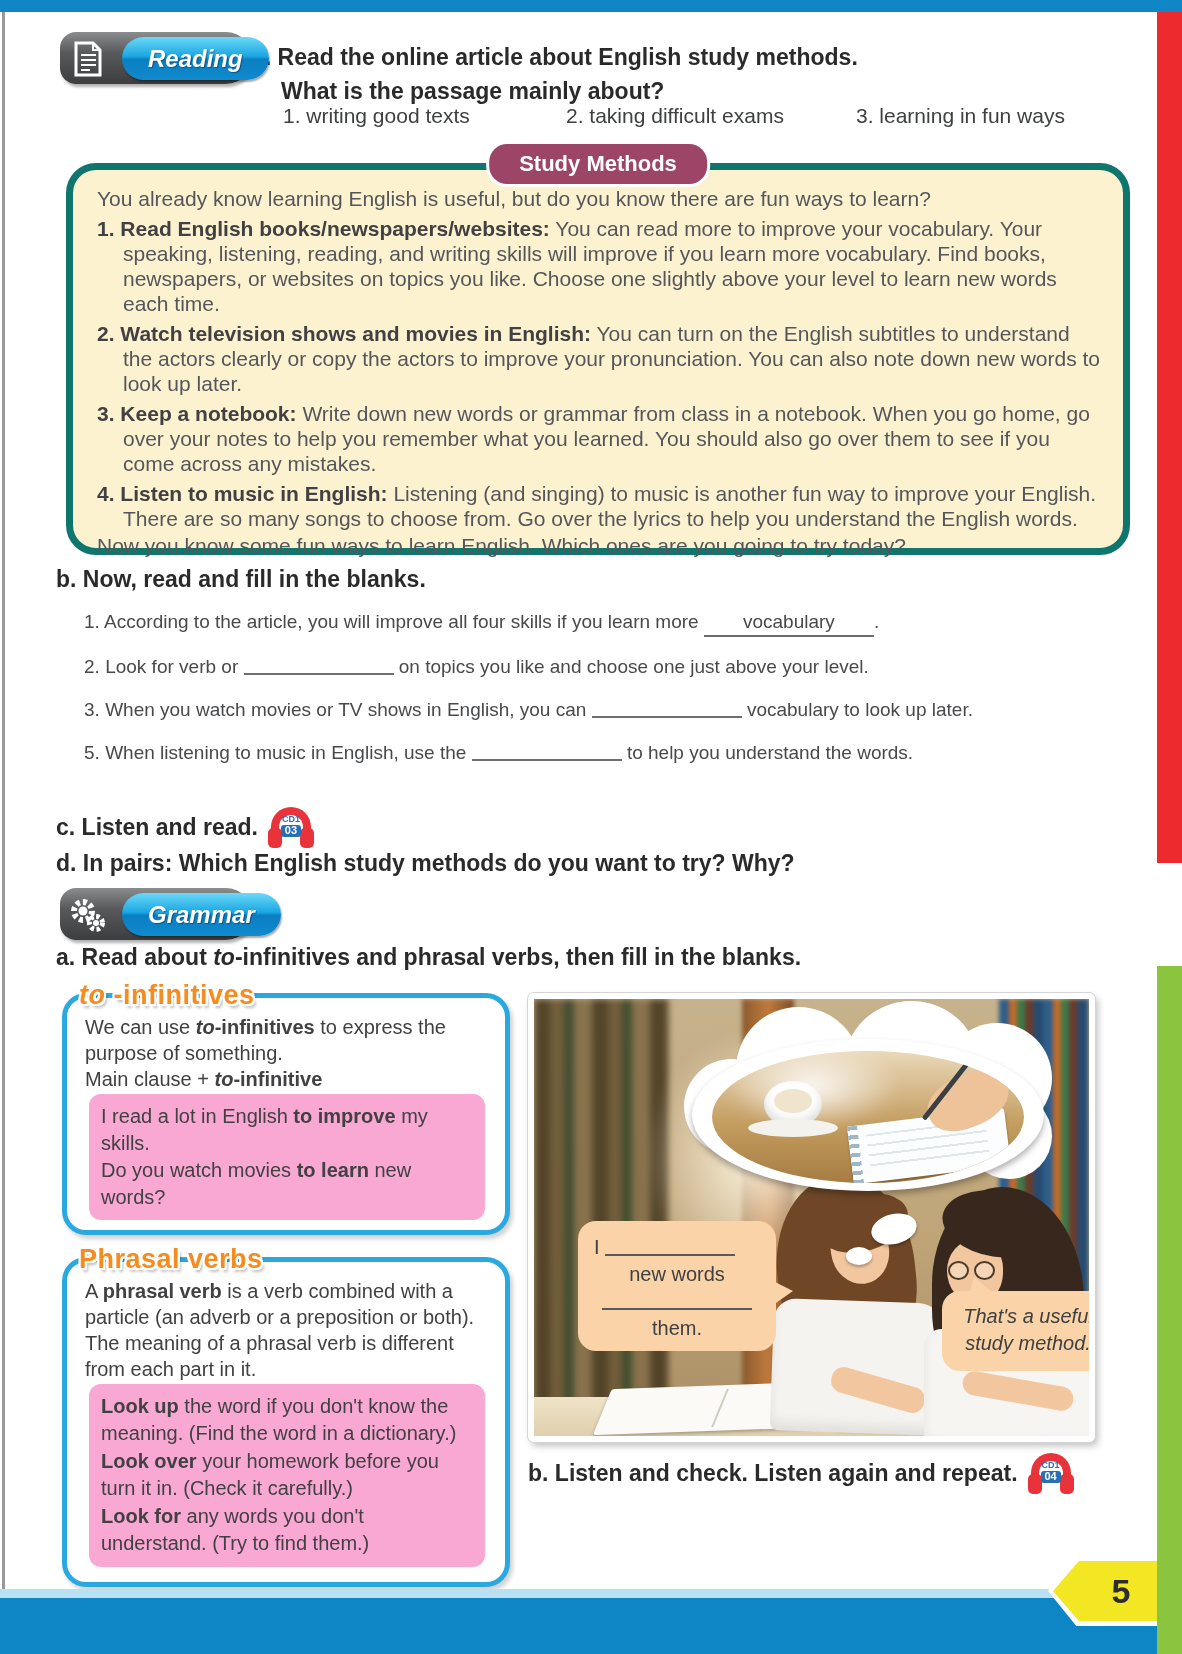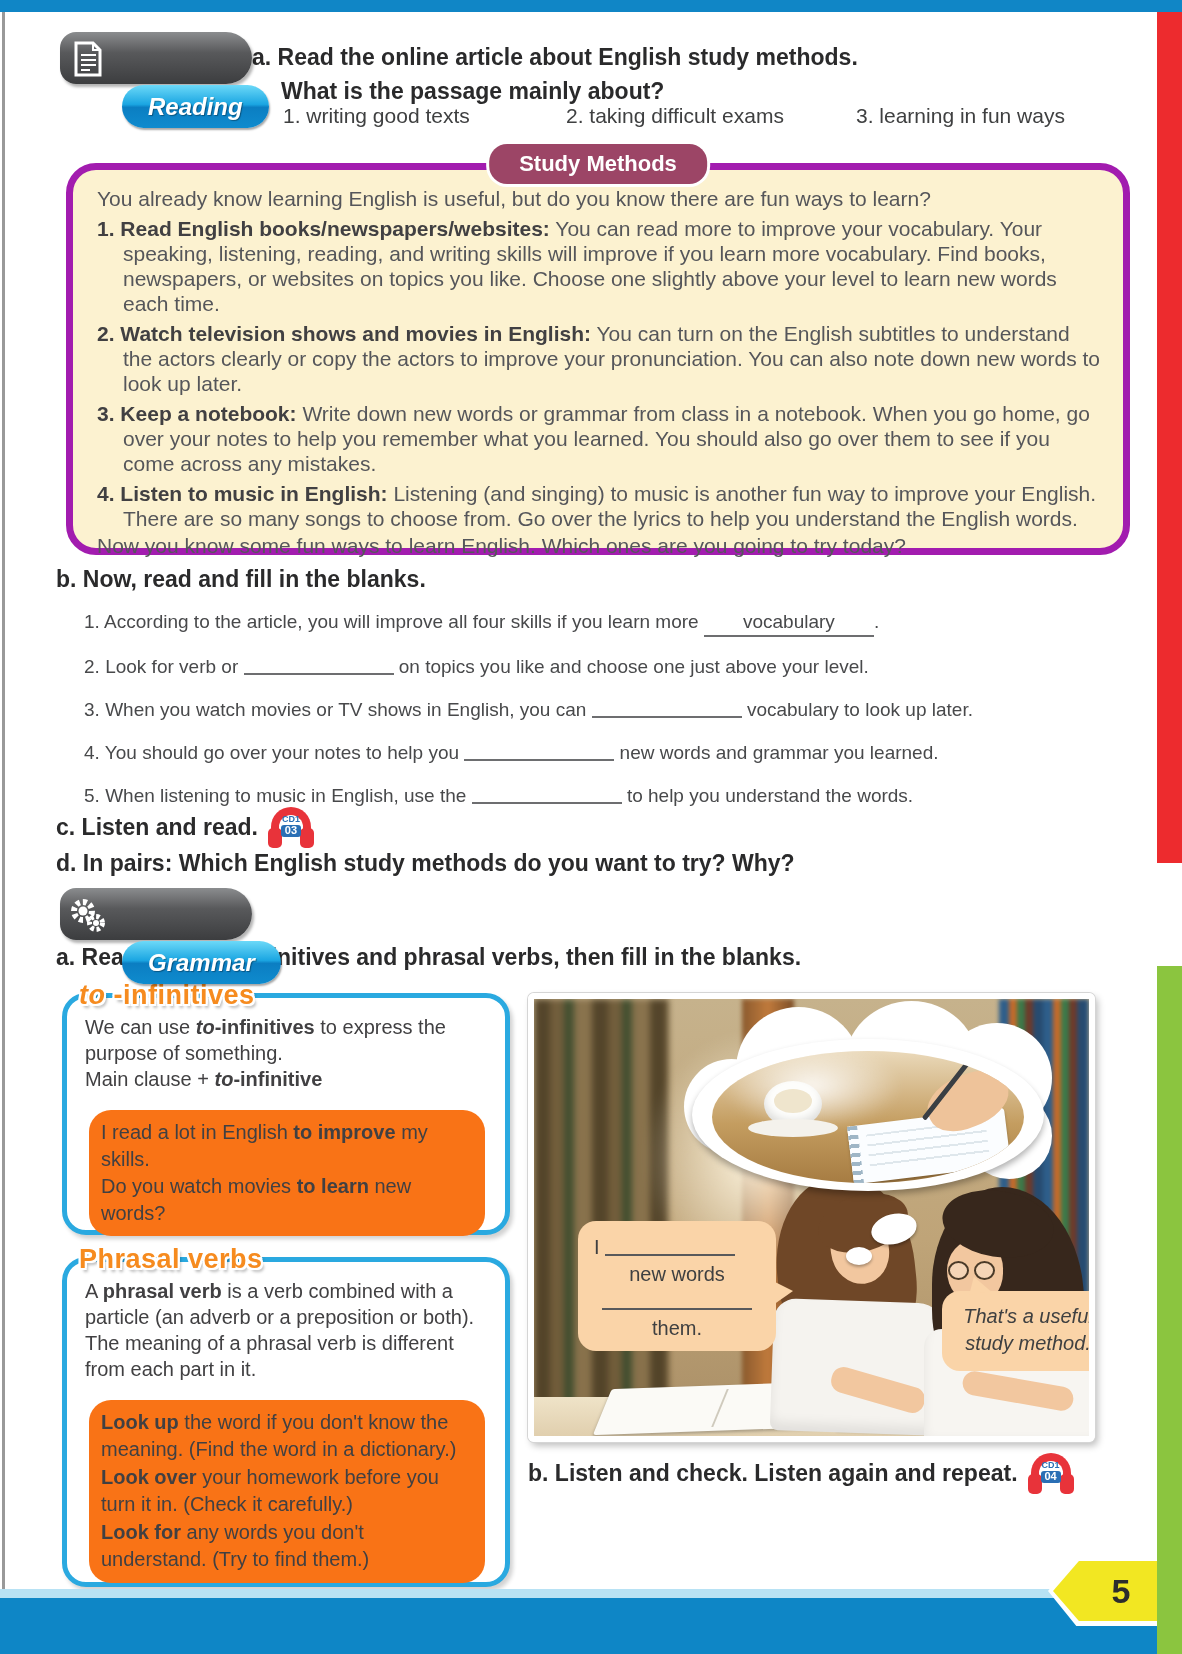--- a/index.html
+++ b/index.html
@@ -25,31 +25,31 @@
 
   
   .badge { position:absolute; width:250px; height:54px; z-index:5;}
   .badge .gray { position:absolute; left:0; top:0; width:192px; height:52px;
     background:linear-gradient(180deg,#8b8d8f,#58595b 40%,#3c3d3f);
     border-radius:16px 26px 26px 16px; box-shadow:2px 3px 3px rgba(0,0,0,.3);}
   .badge .icon { position:absolute; left:12px; top:9px; }
   .badge .blue { position:absolute; left:62px; top:5px; height:43px; padding:0 26px;
     background:linear-gradient(180deg,#6cd9f8 0%,#1ba6e2 45%,#0b7ec2 52%,#0f8bce 100%);
     border-radius:22px; display:flex; align-items:center; justify-content:center;
-    box-shadow:1px 2px 2px rgba(0,0,0,.35);margin-top:48px;}
+    box-shadow:1px 2px 2px rgba(0,0,0,.35);}
   .badge .blue span { color:#fff; font-weight:bold; font-style:italic; font-size:24px;
     text-shadow:1px 1px 1px rgba(0,0,0,.35); }
   .taskline { font-weight:bold; font-size:23px; color:#2a2a2b; }
   #task-a { position:absolute; left:252px; top:44px; width:860px; }
   #task-a .l2 { margin-left:29px; margin-top:7px; }
   .option { position:absolute; top:104px; font-size:21px; color:#3f4041; }
 
   
   .study-box { position:absolute; left:66px; top:163px; width:1064px; height:392px;
-    background:#fcf2d0; border:7px solid #a21caf; border-radius:30px; }
+    background:#fcf2d0; border:7px solid #0f766e; border-radius:30px; }
   .study-pill { position:absolute; left:50%; top:-26px; transform:translateX(-50%);
     background:#9c4566; color:#fff; font-weight:bold; font-size:22px;
     padding:7px 30px; border-radius:18px; box-shadow:0 0 0 3px #ffffff; white-space:nowrap;}
   .study-content { padding:14px 20px 8px 24px; font-size:21px; line-height:25px; color:#55565a; }
   .art-item { padding-left:26px; text-indent:-26px; margin-top:5px; }
   .art-item b { color:#414042; }
   .art-intro, .art-outro { margin-top:2px; }
 
   
   #sec-b { position:absolute; left:56px; top:566px; width:1060px; }
@@ -75,21 +75,21 @@
     line-height:1; padding:0 0 1px; margin-top:1px; }
 
   
   #gram-a { position:absolute; left:56px; top:944px; width:900px; }
   .gbox { position:absolute; background:#fff; border:5px solid #2aa9e0; border-radius:24px;
     box-shadow:3px 4px 4px rgba(0,0,0,.18); }
   .gbox-title { position:absolute; top:-18px; left:12px; font-size:27px; font-weight:bold; color:#f68b1f;
     white-space:nowrap; letter-spacing:.5px;
     text-shadow:-2px 0 0 #fff,2px 0 0 #fff,0 -2px 0 #fff,0 2px 0 #fff,-2px -2px 0 #fff,2px 2px 0 #fff,-2px 2px 0 #fff,2px -2px 0 #fff,3px 4px 3px rgba(0,0,0,.28); }
   .gbox-body { padding:16px 16px 10px 18px; font-size:20px; line-height:26px; color:#414042; }
-  .gex { background:#f97316; border-radius:22px; margin:18px 4px 6px 4px; padding:9px 12px; font-size:20px; line-height:27px; color:#414042;}
+  .gex { background:#f9a8d4; border-radius:12px; margin:2px 4px 6px 4px; padding:9px 12px; font-size:20px; line-height:27px; color:#414042;}
   #box-toinf { left:62px; top:993px; width:448px; height:242px; }
   #box-phrasal { left:62px; top:1257px; width:448px; height:330px; }
   #box-phrasal .gex p { margin-bottom:1px; }
 
   
   #photo { position:absolute; left:528px; top:993px; width:567px; height:449px;
     border:6px solid #fff; box-shadow:0 0 0 1px #d5d5d5, 3px 4px 7px rgba(0,0,0,.25);
     border-radius:6px; overflow:hidden;
     background:linear-gradient(180deg,#c6b28c,#bfa478 55%,#a98e66); }
   .ph { position:absolute; }
@@ -243,26 +243,20 @@
         <span class="bl"></span>
         <span>on topics you like and choose one just above your level.</span>
       </div>
       <div class="item">
         <span>3.</span>
         <span>When you watch movies or TV shows in English, you can</span>
         <span class="bl"></span>
         <span>vocabulary to look up later.</span>
       </div>
       <div class="item">
-        <span>4.</span>
-        <span>You should go over your notes to help you</span>
-        <span class="bl"></span>
-        <span>new words and grammar you learned.</span>
-      </div>
-      <div class="item">
         <span>5.</span>
         <span>When listening to music in English, use the</span>
         <span class="bl"></span>
         <span>to help you understand the words.</span>
       </div>
     </div>
   </div>
 
   <div id="sec-c">
     <span class="taskline"><span>c.</span> <span>Listen and read.</span></span>

